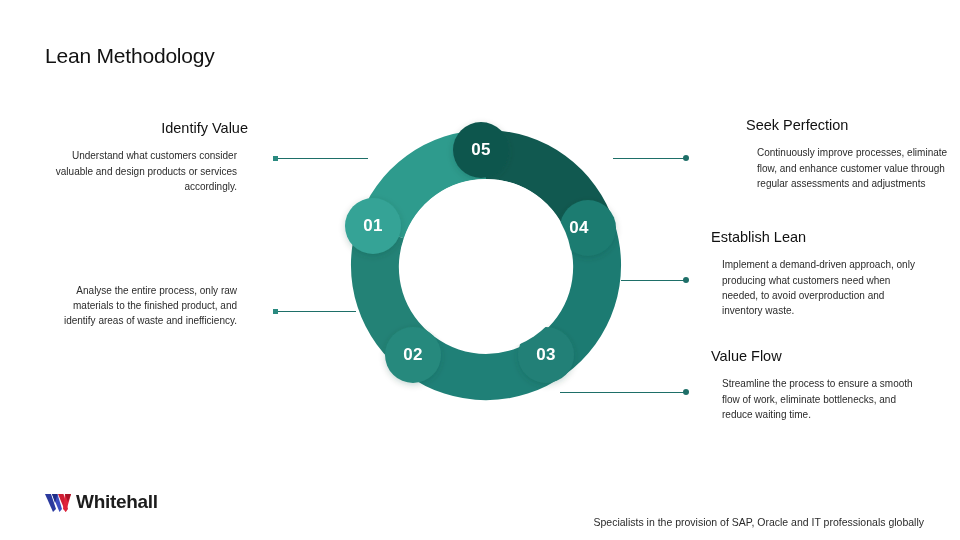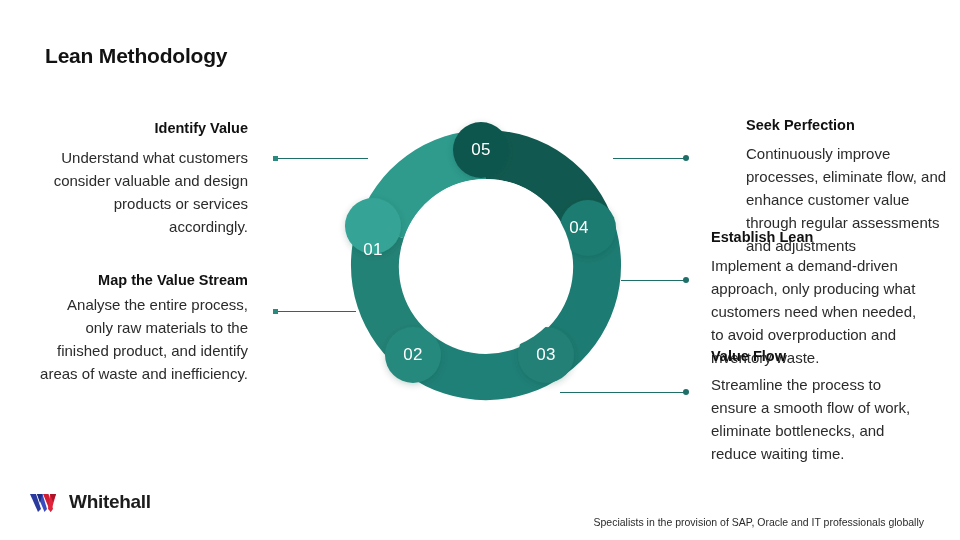--- a/index.html
+++ b/index.html
@@ -21,21 +21,21 @@
     width: 960px;
     height: 540px;
   }
 
   
   .page-title {
     position: absolute;
     left: 45px;
     top: 44px;
     font-size: 21px;
-    font-weight: bold;
+    font-weight: normal;
     letter-spacing: -0.2px;
     color: #121212;
   }
 
   
   .donut-wrap {
     position: absolute;
     left: 333px;
     top: 112px;
     width: 306px;
@@ -44,21 +44,21 @@
   .donut-svg {
     position: absolute;
     left: 0;
     top: 0;
   }
 
   .seg-label {
     position: absolute;
     color: #ffffff;
     font-size: 17px;
-    font-weight: normal;
+    font-weight: bold;
     letter-spacing: 0.3px;
     text-align: center;
     width: 42px;
     pointer-events: none;
   }
 
   
   .conn {
     position: absolute;
     height: 1px;
@@ -75,50 +75,50 @@
     width: 6px;
     height: 6px;
     border-radius: 50%;
     background: #1e6f68;
   }
 
   
   .block { position: absolute; }
   .block .b-title {
     font-size: 14.5px;
-    font-weight: bold;
+    font-weight: normal;
     color: #111111;
     margin: 0 0 9px 0;
     line-height: 1.2;
   }
   .block .b-body {
-    font-size: 15px;
+    font-size: 10px;
     line-height: 1.52;
     color: #2b2b2b;
-    margin: 0;
+    margin: 11px;
   }
   .block.left { text-align: right; width: 210px; }
   .block.left .b-title { margin-bottom: 10px; }
   .block.right { text-align: left; width: 218px; }
 
   #blk-identify { left: 38px; top: 120px; }
   #blk-map      { left: 38px; top: 272px; }
   #blk-map .b-title { margin-bottom: 5px; }
   #blk-seek     { left: 746px; top: 117px; }
   #blk-pull     { left: 711px; top: 229px; }
   #blk-flow     { left: 711px; top: 348px; }
 
   
   .logo-wrap {
     position: absolute;
-    left: 29px;
+    left: 44px;
     top: 490px;
     display: flex;
     align-items: center;
-    gap: 10px;
+    gap: 2px;
   }
   .logo-text {
     font-size: 19px;
     font-weight: bold;
     color: #1c1c1c;
     letter-spacing: -0.3px;
   }
   .footer-note {
     position: absolute;
     right: 36px;
@@ -175,34 +175,33 @@
         <circle cx="40" cy="114" r="28" fill="#35a396"></circle>
         <circle cx="80" cy="243" r="28" fill="#27897d"></circle>
         <circle cx="213" cy="243" r="28" fill="#238077"></circle>
         <circle cx="255" cy="116" r="28" fill="#1d7b71"></circle>
         <circle cx="148" cy="38" r="28" fill="#0f564e"></circle>
       </g>
 
       <circle cx="153" cy="153" r="86" fill="#ffffff"></circle>
     </svg>
 
-    <div class="seg-label" style="left:19px;  top:104px;margin-top:24px;">01</div>
+    <div class="seg-label" style="left:19px;  top:104px;">01</div>
     <div class="seg-label" style="left:59px;  top:233px;">02</div>
     <div class="seg-label" style="left:192px; top:233px;">03</div>
     <div class="seg-label" style="left:225px; top:106px;">04</div>
     <div class="seg-label" style="left:127px; top:28px;">05</div>
   </div>
 
   <div class="block left" id="blk-identify">
     <p class="b-title">Identify Value</p>
     <p class="b-body">Understand what customers consider valuable and design products or services accordingly.</p>
   </div>
 
   <div class="block left" id="blk-map">
-    <p class="b-title">Map the Value Stream</p>
     <p class="b-body">Analyse the entire process, only raw materials to the finished product, and identify areas of waste and inefficiency.</p>
   </div>
 
   <div class="block right" id="blk-seek">
     <p class="b-title">Seek Perfection</p>
     <p class="b-body">Continuously improve processes, eliminate flow, and enhance customer value through regular assessments and adjustments</p>
   </div>
 
   <div class="block right" id="blk-pull">
     <p class="b-title">Establish Lean</p>

